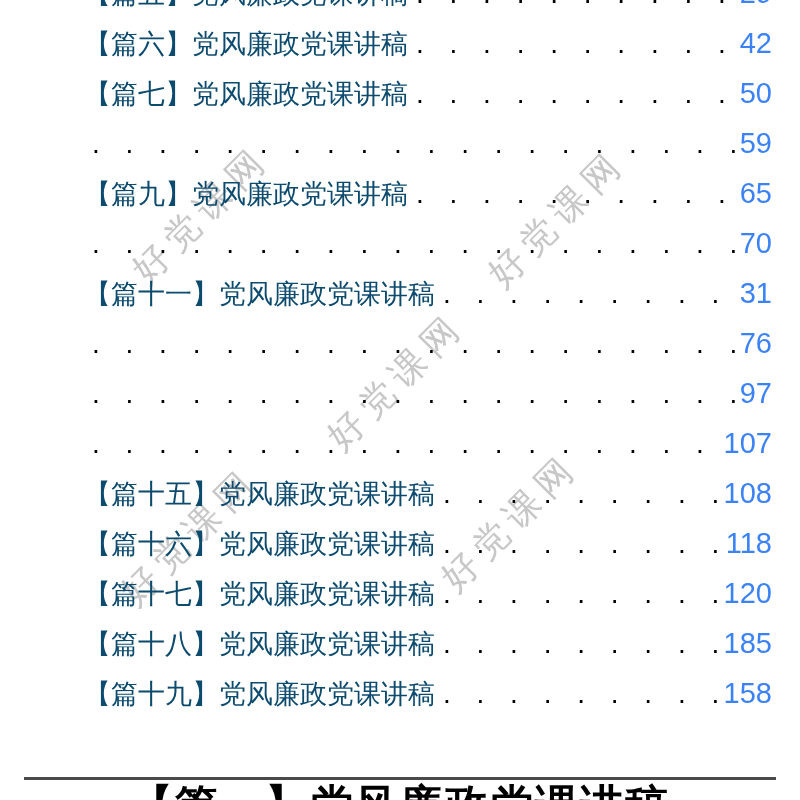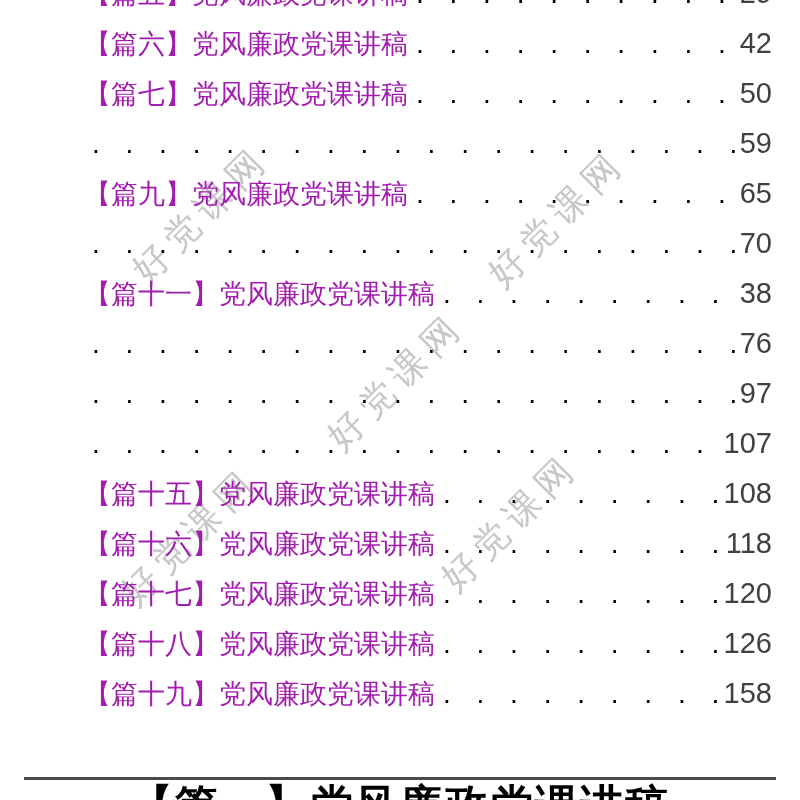--- a/index.html
+++ b/index.html
@@ -39,41 +39,41 @@
   .toc-row {
     height: 50px;
     display: flex;
     align-items: flex-end;
     overflow: hidden;
   }
   .toc-label {
     font-family: "Liberation Serif", "DejaVu Serif", serif;
     font-size: 27px;
     line-height: 1.05;
-    color: #a21caf;
+    color: #0c4a6e;
     white-space: nowrap;
     flex: 0 0 auto;
   }
   .toc-dots {
     flex: 1 1 auto;
     overflow: hidden;
     white-space: nowrap;
     font-family: "Liberation Sans", "DejaVu Sans", sans-serif;
     font-size: 28px;
     line-height: 1.0;
     letter-spacing: 9px;
     color: #000000;
     margin: 0 4px 0 8px;
   }
   .toc-page {
     flex: 0 0 auto;
     font-family: "Liberation Sans", "DejaVu Sans", sans-serif;
     font-size: 29px;
     line-height: 1.0;
-    color: #404040;
+    color: #3b82f6;
     text-align: right;
   }
   
   .footer-divider {
     position: absolute;
     left: 24px;
     right: 24px;
     top: 777px;
     height: 3px;
     background: #4a4a4a;
@@ -137,21 +137,21 @@
     </div>
 
     <div class="toc-row">
       <span class="toc-dots">. . . . . . . . . . . . . . . . . . . . . . . . . . . . . . . . . . . . . . . . . . . . . . . . . . . . . . . . . . . .</span>
       <span class="toc-page">70</span>
     </div>
 
     <div class="toc-row">
       <span class="toc-label">【篇十一】党风廉政党课讲稿</span>
       <span class="toc-dots">. . . . . . . . . . . . . . . . . . . . . . . . . . . . . . . . . . . . . . . . . . . . . . . . . . . . . . . . . . . .</span>
-      <span class="toc-page">38</span>
+      <span class="toc-page">31</span>
     </div>
 
     <div class="toc-row">
       <span class="toc-dots">. . . . . . . . . . . . . . . . . . . . . . . . . . . . . . . . . . . . . . . . . . . . . . . . . . . . . . . . . . . .</span>
       <span class="toc-page">76</span>
     </div>
 
     <div class="toc-row">
       <span class="toc-dots">. . . . . . . . . . . . . . . . . . . . . . . . . . . . . . . . . . . . . . . . . . . . . . . . . . . . . . . . . . . .</span>
       <span class="toc-page">97</span>
@@ -176,21 +176,21 @@
 
     <div class="toc-row">
       <span class="toc-label">【篇十七】党风廉政党课讲稿</span>
       <span class="toc-dots">. . . . . . . . . . . . . . . . . . . . . . . . . . . . . . . . . . . . . . . . . . . . . . . . . . . . . . . . . . . .</span>
       <span class="toc-page">120</span>
     </div>
 
     <div class="toc-row">
       <span class="toc-label">【篇十八】党风廉政党课讲稿</span>
       <span class="toc-dots">. . . . . . . . . . . . . . . . . . . . . . . . . . . . . . . . . . . . . . . . . . . . . . . . . . . . . . . . . . . .</span>
-      <span class="toc-page">126</span>
+      <span class="toc-page">185</span>
     </div>
 
     <div class="toc-row">
       <span class="toc-label">【篇十九】党风廉政党课讲稿</span>
       <span class="toc-dots">. . . . . . . . . . . . . . . . . . . . . . . . . . . . . . . . . . . . . . . . . . . . . . . . . . . . . . . . . . . .</span>
       <span class="toc-page">158</span>
     </div>
   </div>
 
   <div class="footer-divider"></div>

